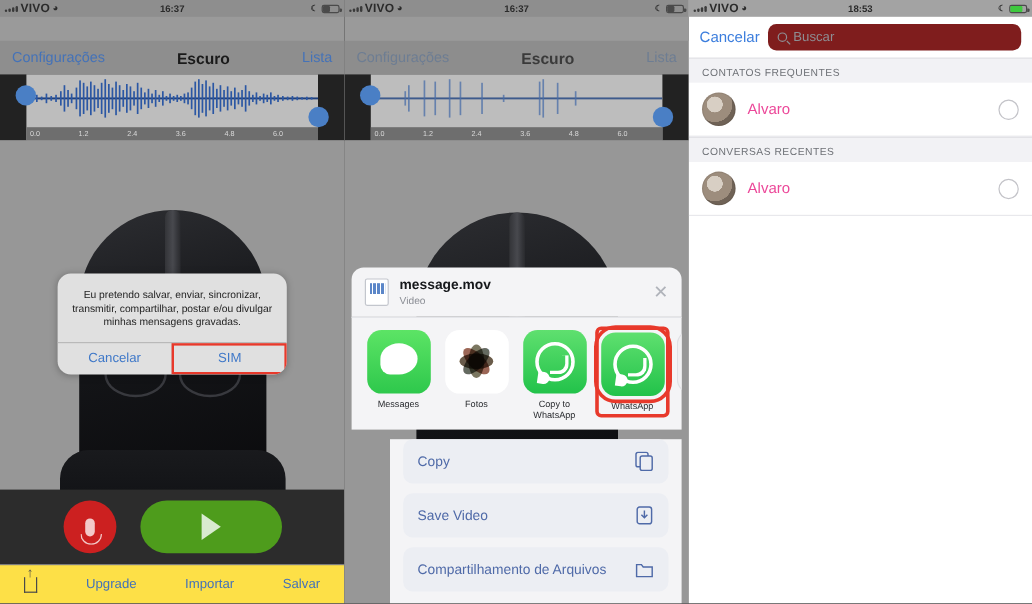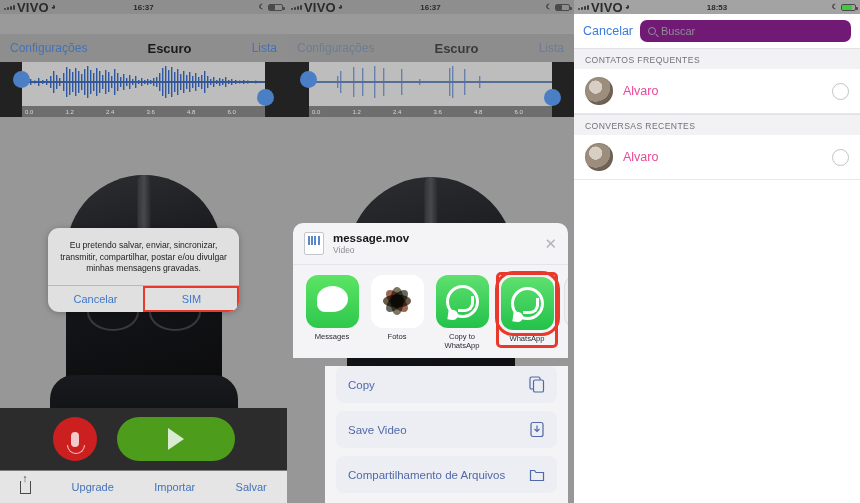--- a/index.html
+++ b/index.html
@@ -17,21 +17,21 @@
     height:14px; display:flex; align-items:center; position:relative;
     padding:0 4px; font-size:8px; font-weight:bold; color:#2b2b2b;
     background:#8e8e8e;
   }
   .panel.p3 .statusbar { background:#a3a3a3; }
   .sb-left { display:flex; align-items:center; gap:2px; }
   .sb-dots { display:flex; align-items:flex-end; gap:1px; height:6px; }
   .sb-dots i { display:block; width:2px; background:#3a3a3a; border-radius:1px; }
   .sb-dots i:nth-child(1){height:2px}.sb-dots i:nth-child(2){height:3px}
   .sb-dots i:nth-child(3){height:4px}.sb-dots i:nth-child(4){height:5px}
-  .sb-carrier { font-size:13px; letter-spacing:.2px; }
+  .sb-carrier { font-size:10px; letter-spacing:.2px; }
   .sb-wifi { font-size:8px; line-height:1; }
   .sb-time { position:absolute; left:0; right:0; text-align:center; font-size:8px; }
   .sb-right { margin-left:auto; display:flex; align-items:center; gap:3px; }
   .sb-moon { font-size:7px; }
   .batt { width:15px; height:7px; border:1px solid #4a4a4a; border-radius:2px; position:relative; }
   .batt:after { content:""; position:absolute; right:-2.5px; top:2px; width:1.5px; height:3px; background:#4a4a4a; border-radius:0 1px 1px 0; }
   .batt > span { display:block; height:100%; background:#4a4a4a; border-radius:1px; }
   .batt.green > span { background:#3ec93e; }
 
   
@@ -107,21 +107,21 @@
   }
   .mic-glyph { width:8px; height:15px; border-radius:4px; background:#f3c9c9; position:relative; }
   .mic-glyph:after { content:""; position:absolute; left:-4px; bottom:-7px; width:16px; height:8px;
     border:1.6px solid #f3c9c9; border-top:0; border-radius:0 0 9px 9px; }
   .play-btn {
     width:118px; height:44px; border-radius:22px; background:#4e9c1c;
     display:flex; align-items:center; justify-content:center;
   }
   .play-tri { width:0; height:0; border-left:16px solid #d9ebd0; border-top:11px solid transparent; border-bottom:11px solid transparent; }
   .tabbar {
-    position:absolute; left:0; right:0; bottom:0; height:33px; background:#e5e5e5;
+    position:absolute; left:0; right:0; bottom:0; height:33px; background:#fde047;
     display:flex; align-items:center; justify-content:space-around;
     font-size:11px; color:#4472b8; border-top:1px solid #7c7c7c;
   }
   .share-glyph { width:11px; height:13px; border:1.4px solid #4a4a4a; border-top:0; position:relative; }
   .share-glyph:after { content:"↑"; position:absolute; left:1px; top:-9px; font-size:11px; color:#4a4a4a; }
 
   
   .sheet { position:absolute; left:6px; right:6px; bottom:0; }
   .sheet-head {
     background:#f4f4f6; border-radius:10px 10px 0 0; padding:9px 11px;
@@ -165,21 +165,21 @@
     display:flex; align-items:center; justify-content:space-between;
     font-size:11.5px; color:#4f6aa8;
   }
   .act-icon { width:16px; height:17px; }
   .act-icon svg { display:block; }
 
   
   .p3-searchbar { display:flex; align-items:center; gap:7px; padding:6px 9px; background:#fff; }
   .p3-cancel { font-size:12.5px; color:#3b7ddd; }
   .p3-search {
-    flex:1; height:22px; background:#701a75; border-radius:7px;
+    flex:1; height:22px; background:#7f1d1d; border-radius:7px;
     display:flex; align-items:center; gap:5px; padding:0 8px;
     font-size:11px; color:#8e8e93;
   }
   .mag { width:8px; height:8px; border:1.3px solid #8e8e93; border-radius:50%; position:relative; flex:none; }
   .mag:after { content:""; position:absolute; right:-3.5px; bottom:-2px; width:4px; height:1.3px; background:#8e8e93; transform:rotate(45deg); }
   .sec-head {
     background:#f2f2f5; padding:6px 11px 4px; font-size:8.6px; color:#6f7277;
     letter-spacing:.4px; border-top:1px solid #e2e2e6;
   }
   .contact-row {

